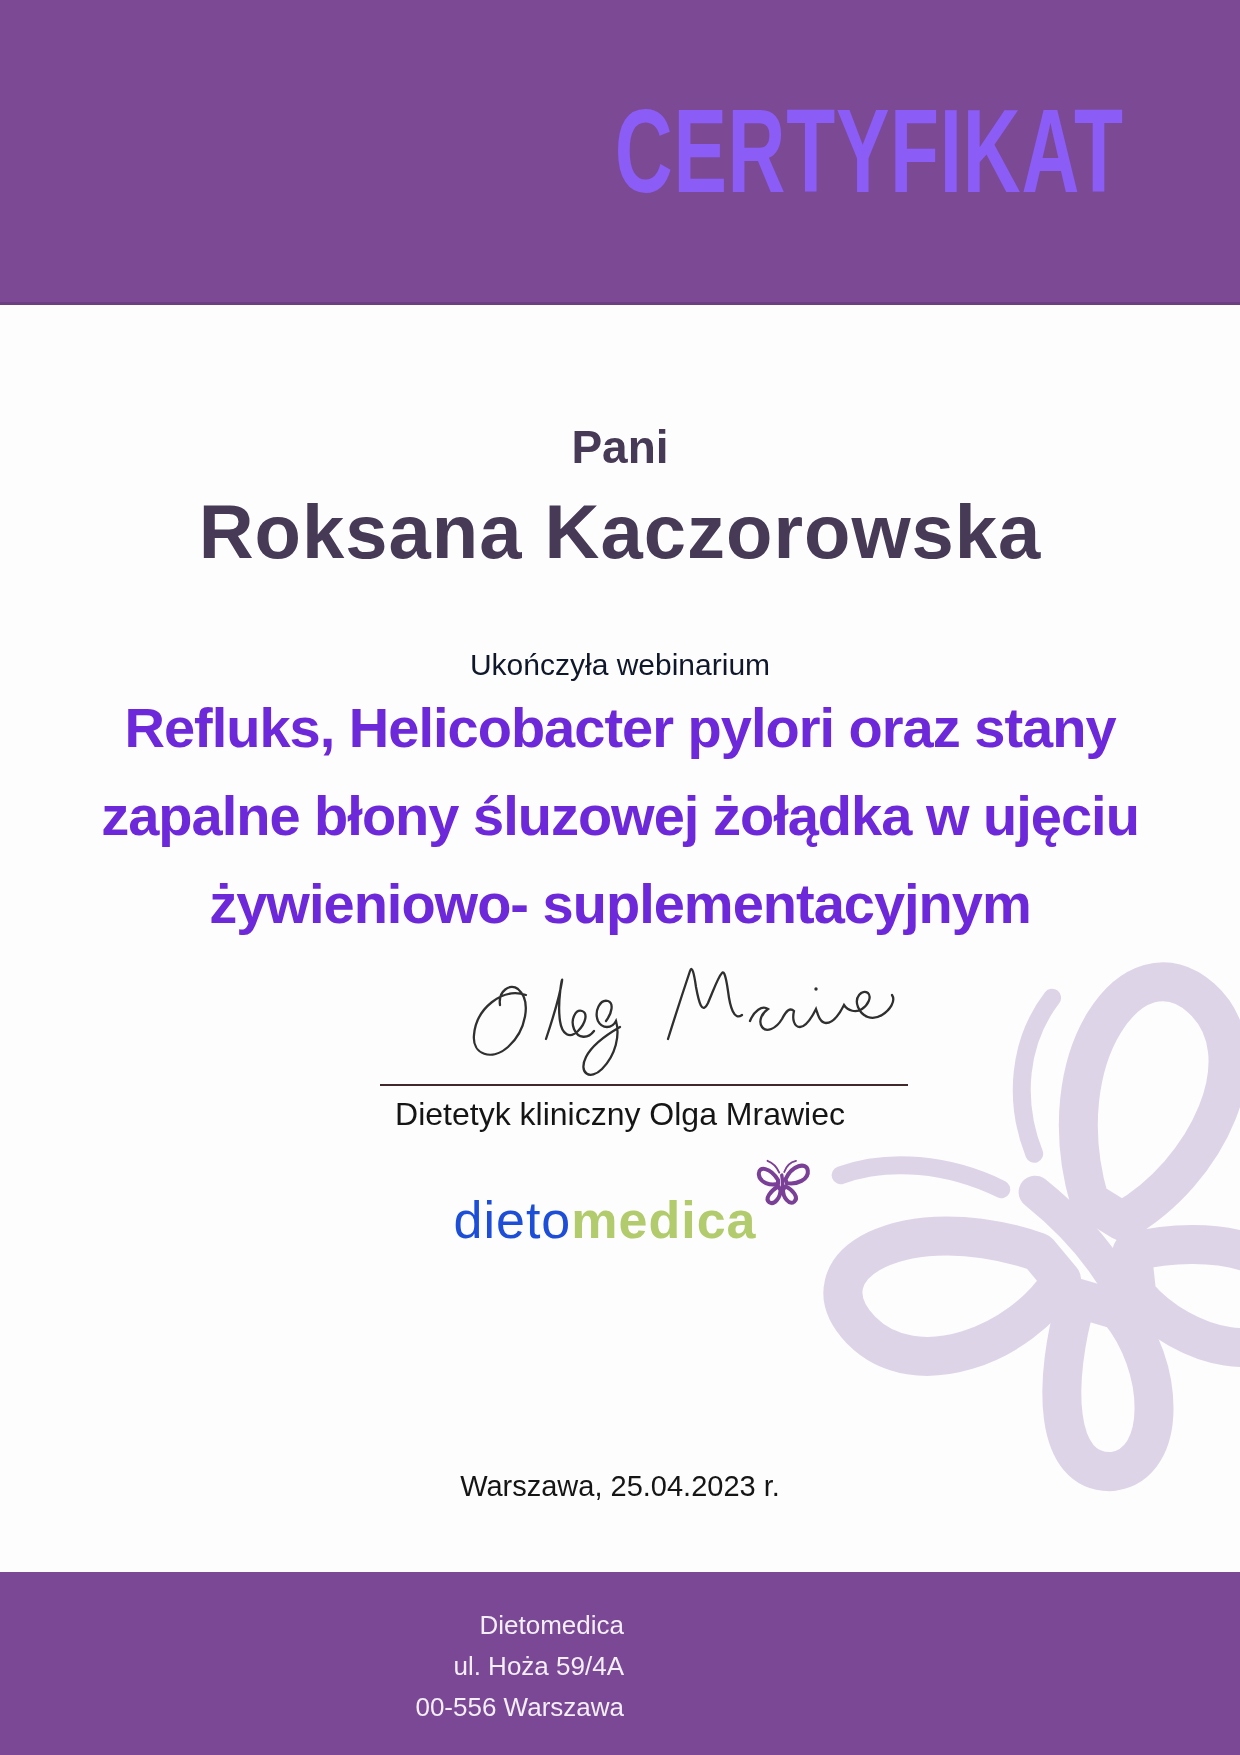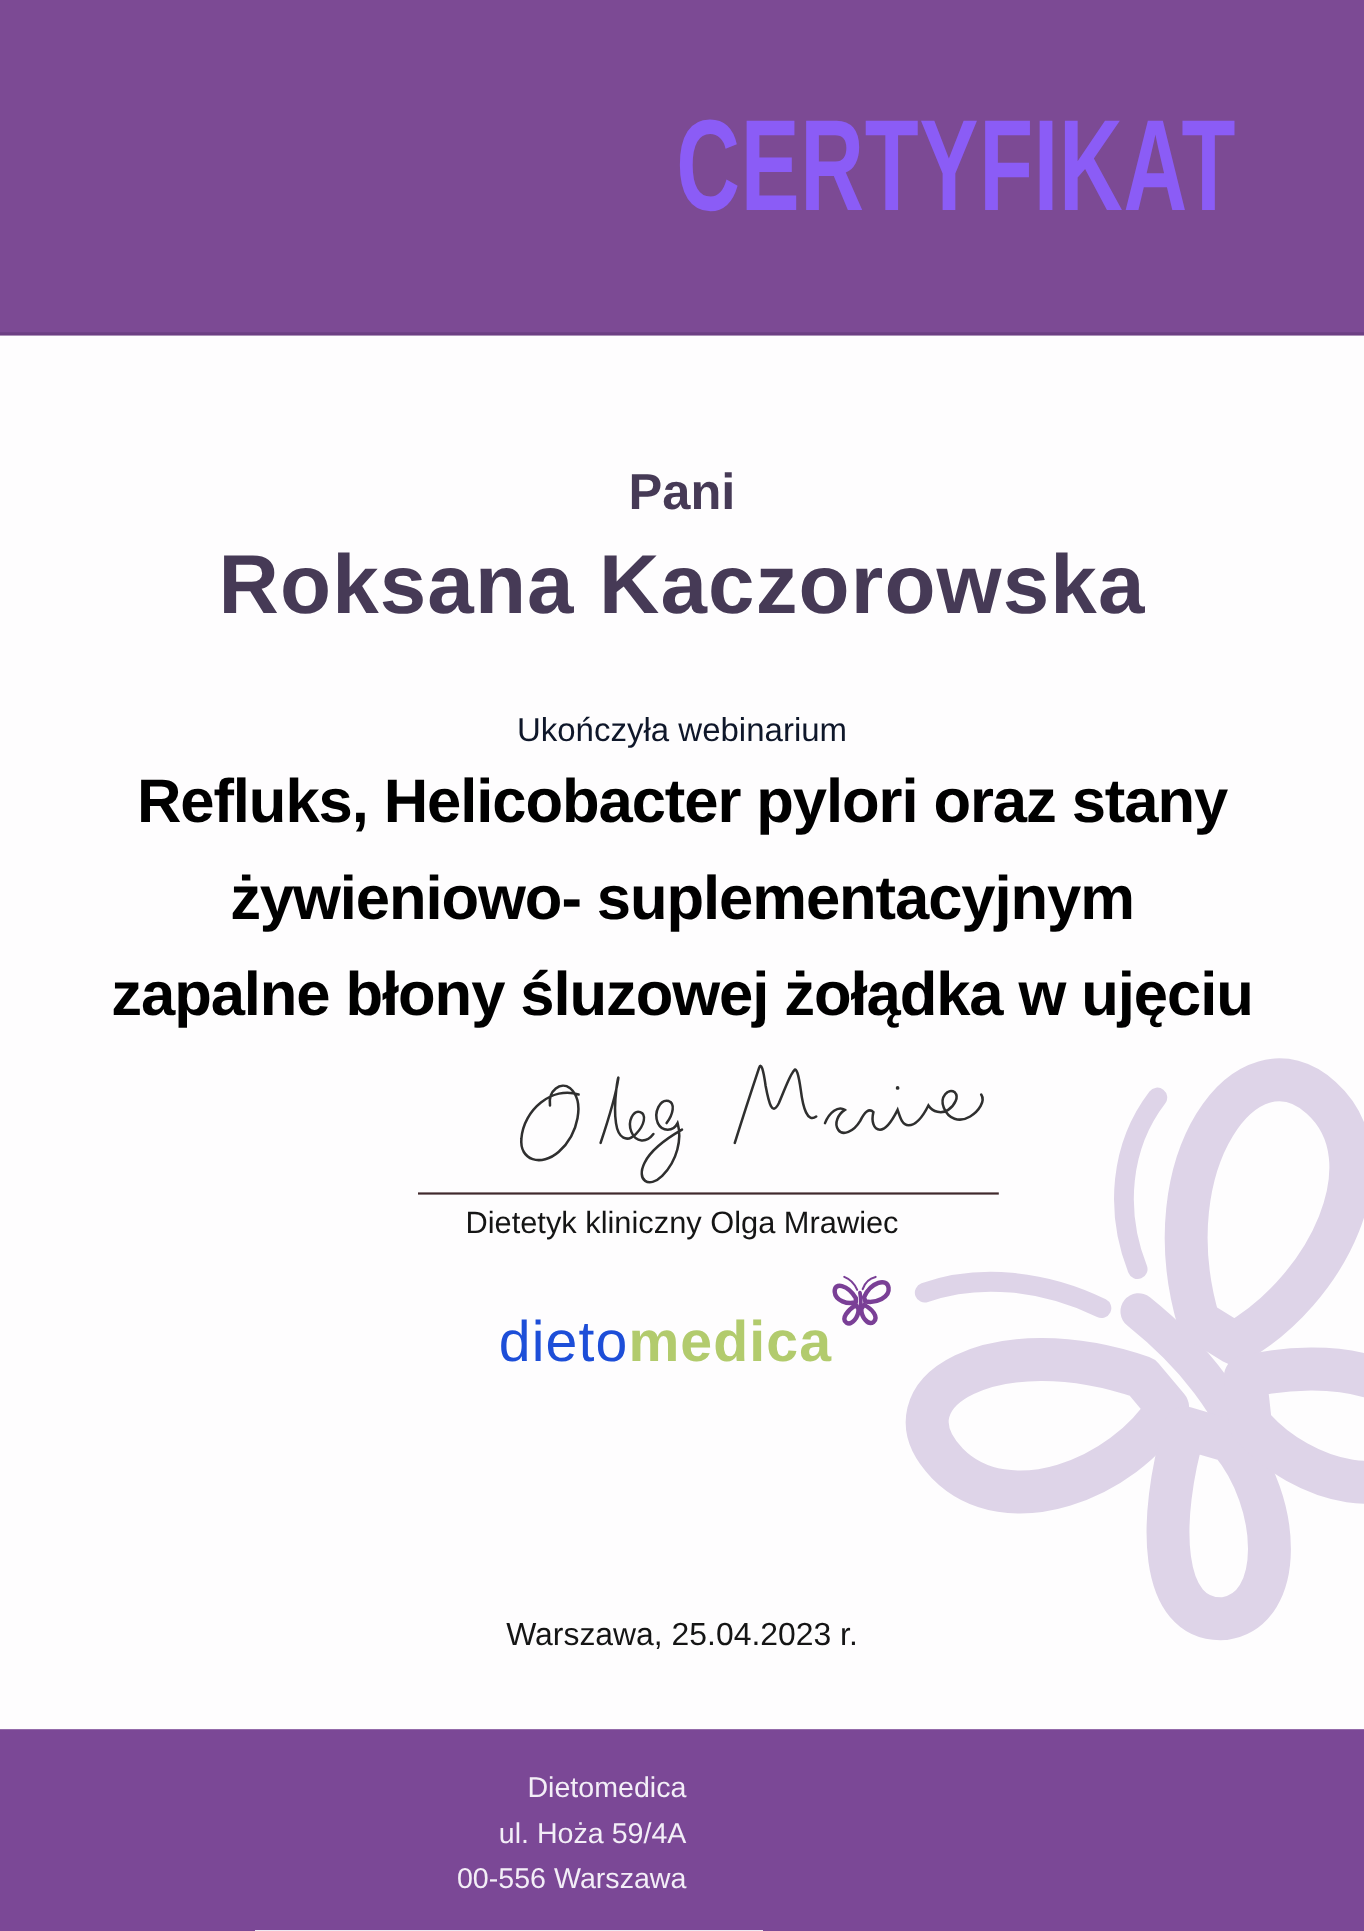--- a/index.html
+++ b/index.html
@@ -31,31 +31,31 @@
     display: inline-block;
     transform: scaleX(0.68);
     transform-origin: 50% 50%;
   }
   
   .centered { position: absolute; left: 0; width: 100%; text-align: center; z-index: 2; }
   .salutation { top: 420px; font-size: 46px; font-weight: bold; color: #463a56; }
   .recipient  { top: 488px; font-size: 76px; font-weight: bold; color: #463a56; letter-spacing: 1px; }
   .completion { top: 648px; font-size: 30px; color: #0f172a; }
   .course-title {
-    top: 684px; font-size: 56px; font-weight: bold; color: #000000;
+    top: 684px; font-size: 56px; font-weight: bold; color: #6d28d9;
     letter-spacing: -1px; line-height: 88px;
   }
   .course-title div { white-space: nowrap; }
   
   .signature-svg { position: absolute; left: 410px; top: 943px; z-index: 2; }
   .signature-line {
     position: absolute; left: 380px; top: 1084px; width: 528px; height: 2px;
     background: #40292c; z-index: 2;
   }
-  .signatory { top: 1096px; font-size: 28px; color: #151515; }
+  .signatory { top: 1096px; font-size: 32px; color: #151515; }
   
   .logo-row {
     position: absolute; left: 0; top: 1146px; width: 100%;
     display: flex; justify-content: center; align-items: flex-end;
     padding-left: 28px; box-sizing: border-box; z-index: 2;
   }
   .logo-text { font-size: 52px; letter-spacing: 1px; line-height: 1.0; padding-bottom: 12px; }
   .logo-dieto  { color: #1d4ed8; }
   .logo-medica { color: #b2cb6d; font-weight: bold; }
   .logo-butterfly { color: #7a3f96; margin-left: -4px; margin-bottom: 34px; }
@@ -113,22 +113,22 @@
   <h1 class="cert-heading">
     <span class="squeeze">CERTYFIKAT</span>
   </h1>
 
   <div class="centered salutation">Pani</div>
   <div class="centered recipient">Roksana Kaczorowska</div>
 
   <div class="centered completion">Ukończyła webinarium</div>
   <div class="centered course-title">
     <div>Refluks, Helicobacter pylori oraz stany</div>
+    <div>zapalne błony śluzowej żołądka w ujęciu</div>
     <div>żywieniowo- suplementacyjnym</div>
-    <div>zapalne błony śluzowej żołądka w ujęciu</div>
   </div>
 
   <svg class="signature-svg" width="510" height="140" viewBox="0 0 510 140" aria-label="Olga Mrawiec">
     <g fill="none" stroke="#1e1e1e" stroke-width="2.3" stroke-linecap="round" opacity="0.92">
       <path d="M116,52 C92,44 66,66 64,92 C62,112 82,118 98,104 C116,88 122,58 108,46 C100,40 88,48 90,62"></path>
       <path d="M136,96 C144,72 150,52 152,38 C153,30 147,58 150,78 C152,92 160,96 168,88 C176,80 178,70 172,68 C166,66 160,76 164,86 C168,96 178,96 184,88"></path>
       <path d="M196,78 C202,70 204,60 198,58 C190,56 184,68 188,78 C192,86 202,86 206,78 C210,92 206,112 192,126 C180,138 168,130 176,114 C182,102 196,92 210,84"></path>
       <path d="M258,96 C268,64 276,40 280,28 C282,22 284,30 286,44 C289,60 292,72 298,60 C304,46 308,34 312,30 C314,27 316,34 318,48 C320,64 324,78 332,72"></path>
       <path d="M340,78 C344,68 352,62 358,66 C352,70 348,78 352,84 C356,90 366,86 372,76 C376,68 380,64 384,68 C382,76 384,84 390,84 C396,84 402,74 406,66 C408,72 410,80 416,80 C424,80 430,70 434,62 C438,68 446,70 452,66 C458,62 462,54 458,50 C452,46 444,54 448,64 C452,74 462,78 472,72 C480,67 486,58 482,52"></path>
       <circle cx="406" cy="46" r="1.7" fill="#1e1e1e" stroke="none"></circle>

